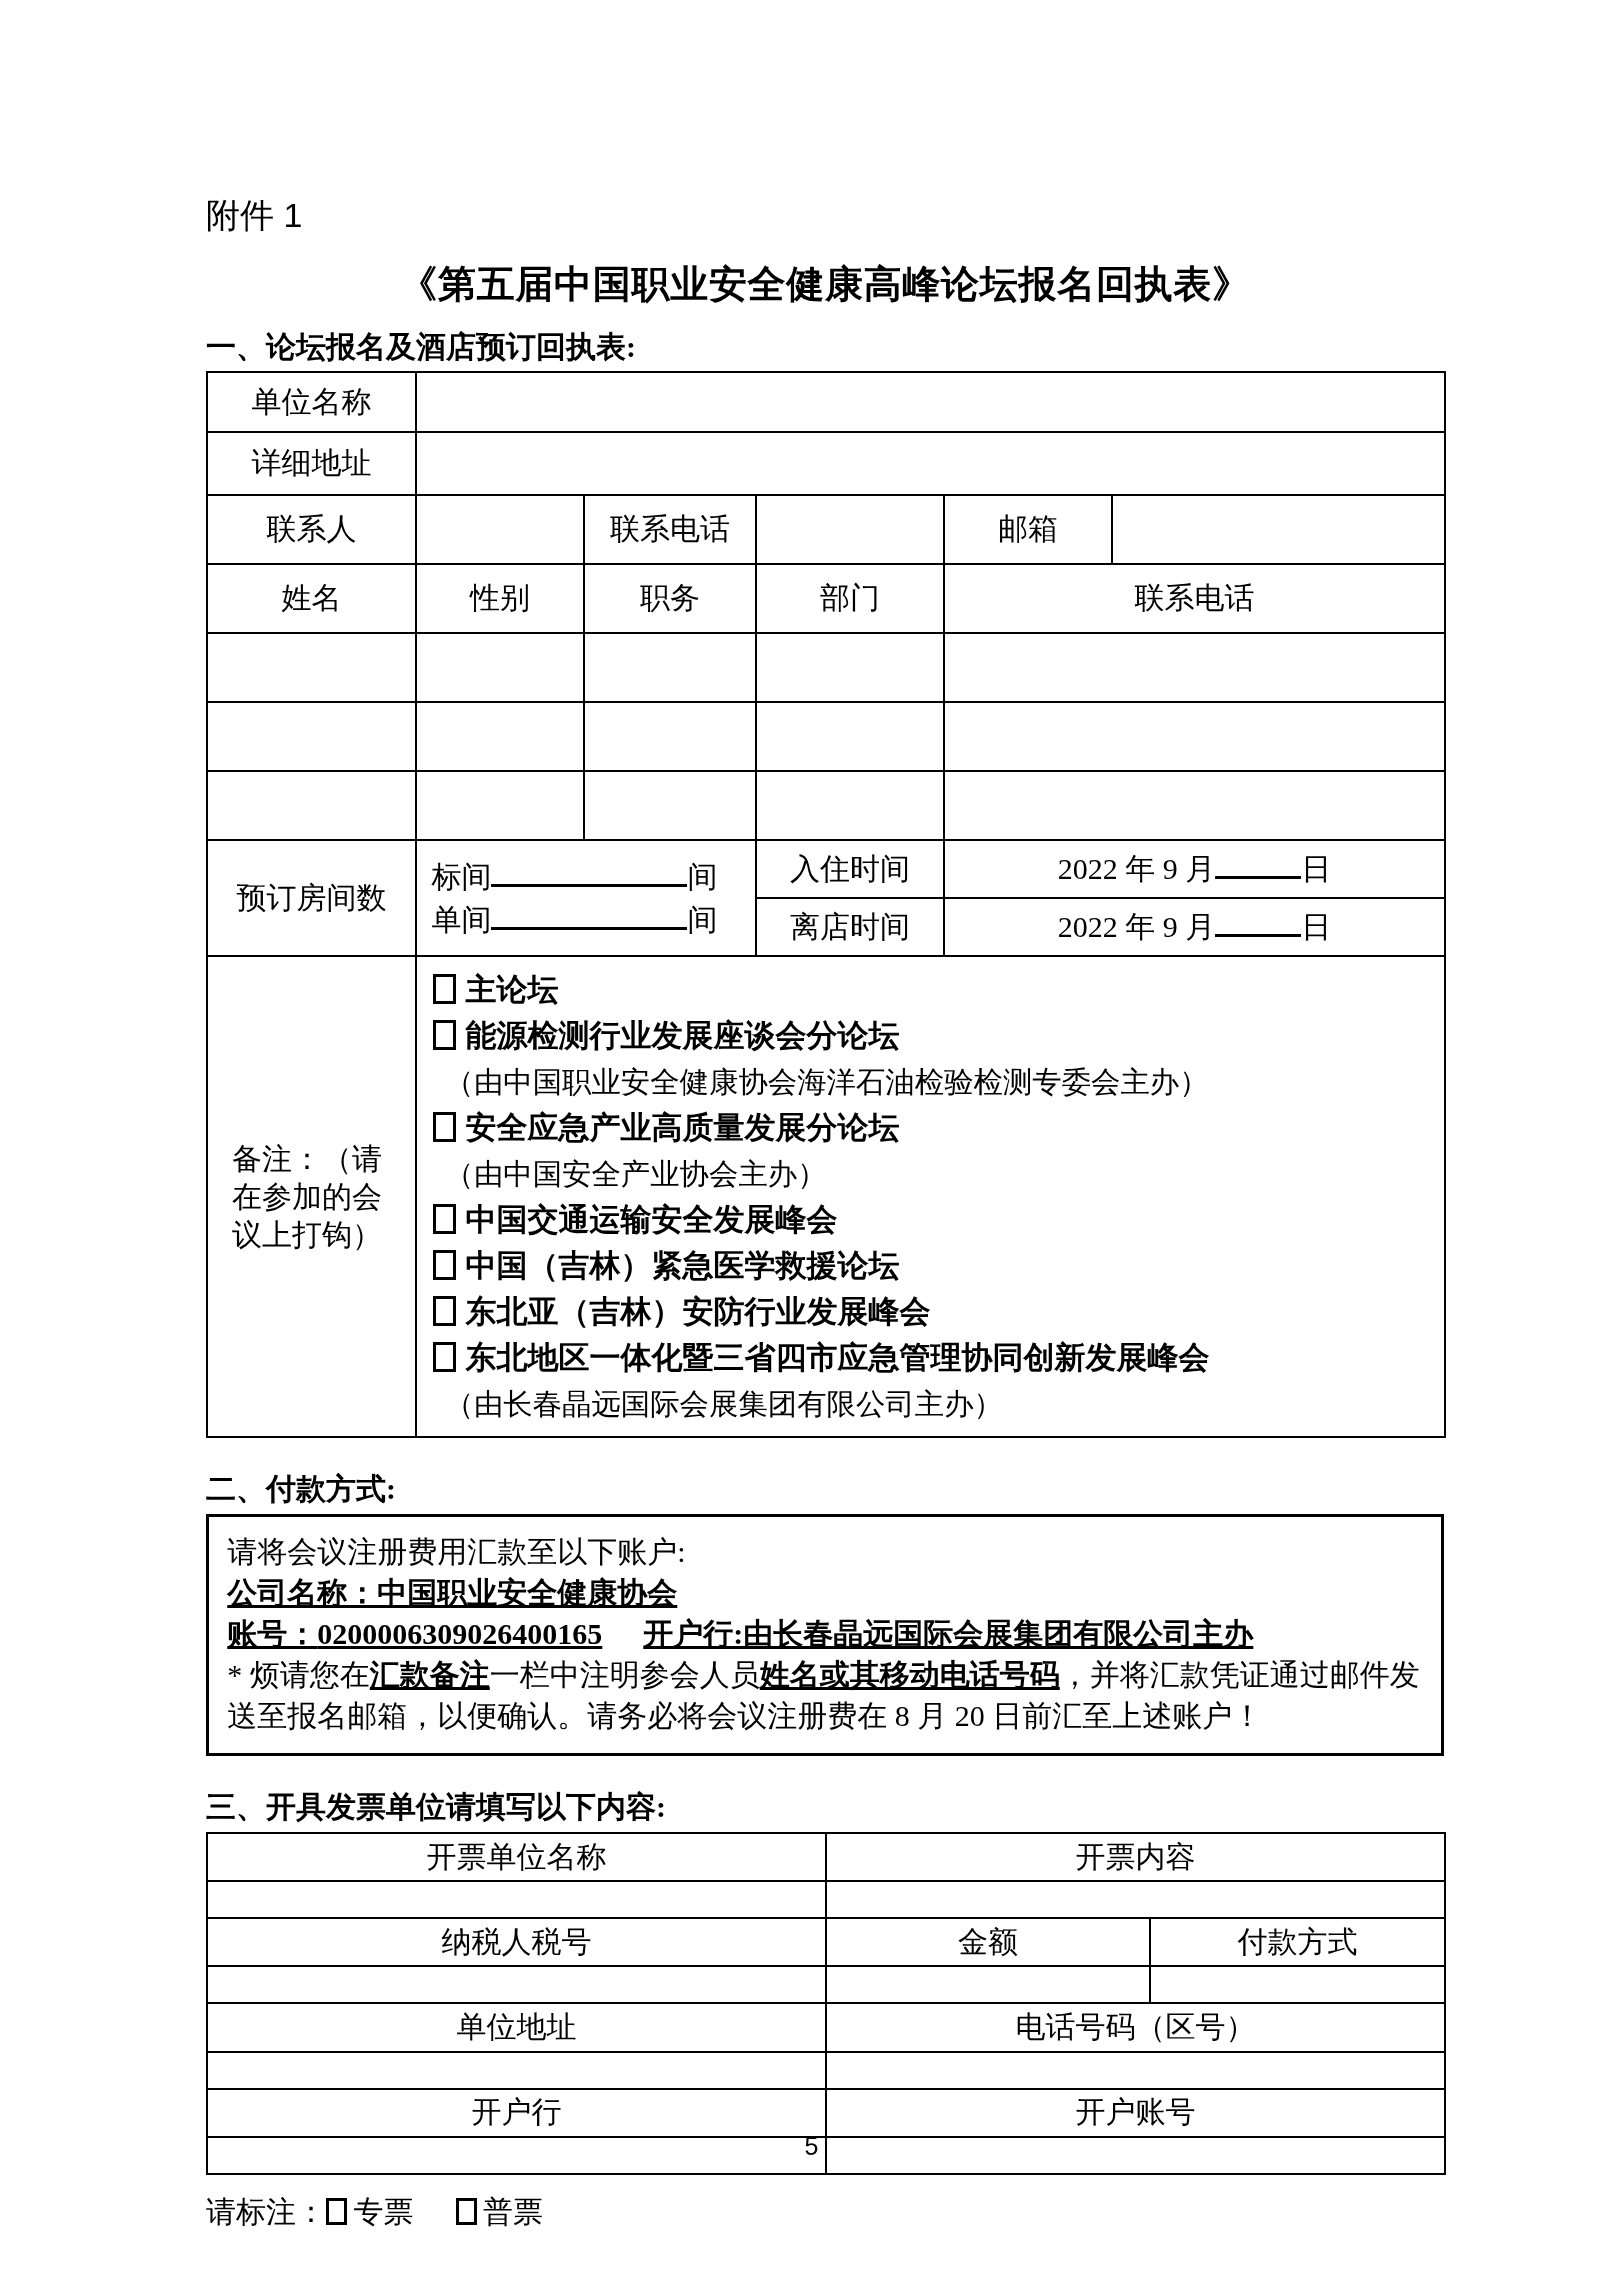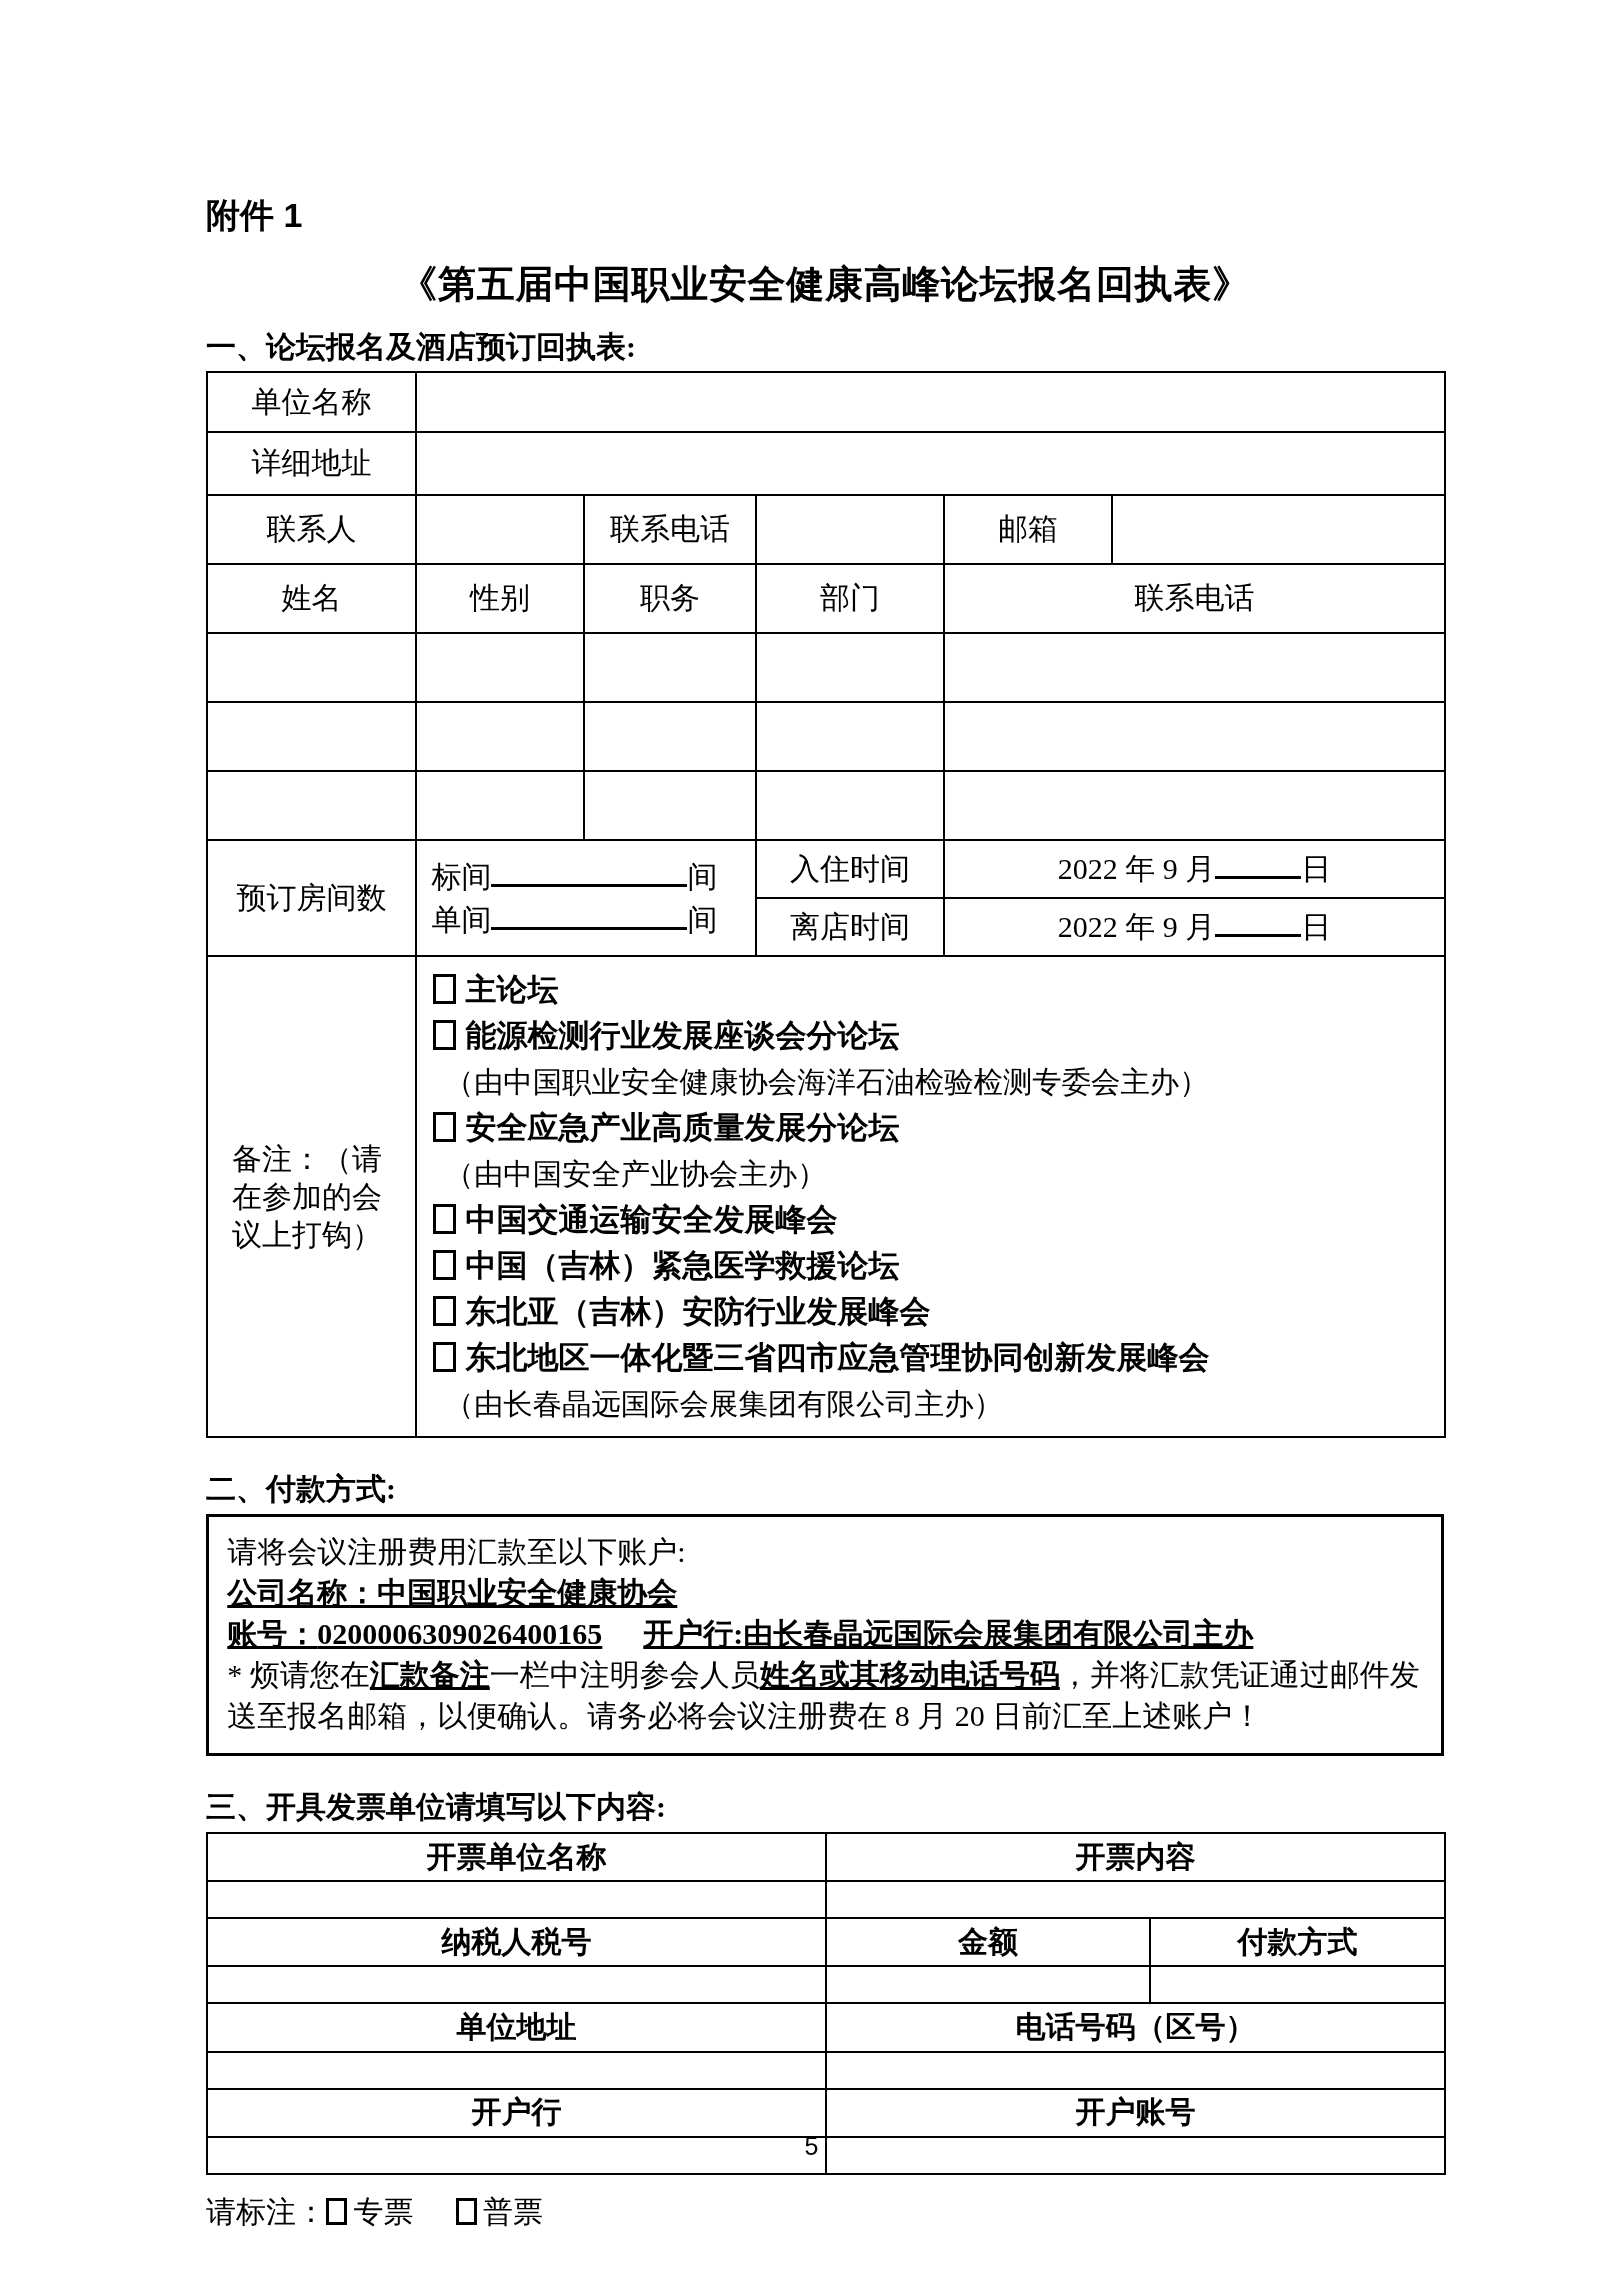--- a/index.html
+++ b/index.html
@@ -14,21 +14,21 @@
     font-family: "Liberation Serif", serif;
   }
   .content {
     width: 1238px;
     margin-left: 206px;
     padding-top: 193px;
   }
   .attachment {
     font-family: "Liberation Sans", sans-serif;
     font-size: 34px;
-    font-weight: bold;
+    font-weight: normal;
     margin-bottom: 19.6px;
   }
   .doc-title {
     font-size: 38px;
     font-weight: bold;
     text-align: center;
     letter-spacing: 0.7px;
     margin-bottom: 17px;
     white-space: nowrap;
   }
@@ -43,21 +43,21 @@
     border: 2.6px solid #000;
     font-size: 30px;
     padding: 2.6px 11.8px;
     vertical-align: middle;
   }
   .c { text-align: center; }
   .h90  { height: 60px; }
   .h95  { height: 63px; }
   .h105 { height: 69px; border-radius: 20px; }
   .h86  { height: 58px; }
-  .h68  { height: 44px; font-weight: bold; }
+  .h68  { height: 44px; }
   .h56  { height: 37px; }
   .remark-cell {
     text-align: left;
     padding-left: 24px;
     padding-right: 10.5px;
     white-space: pre-line;
     line-height: 38px;
     font-size: 30px;
   }
   .room-cell { text-align: left; padding-left: 14.4px; line-height: 43px; }

